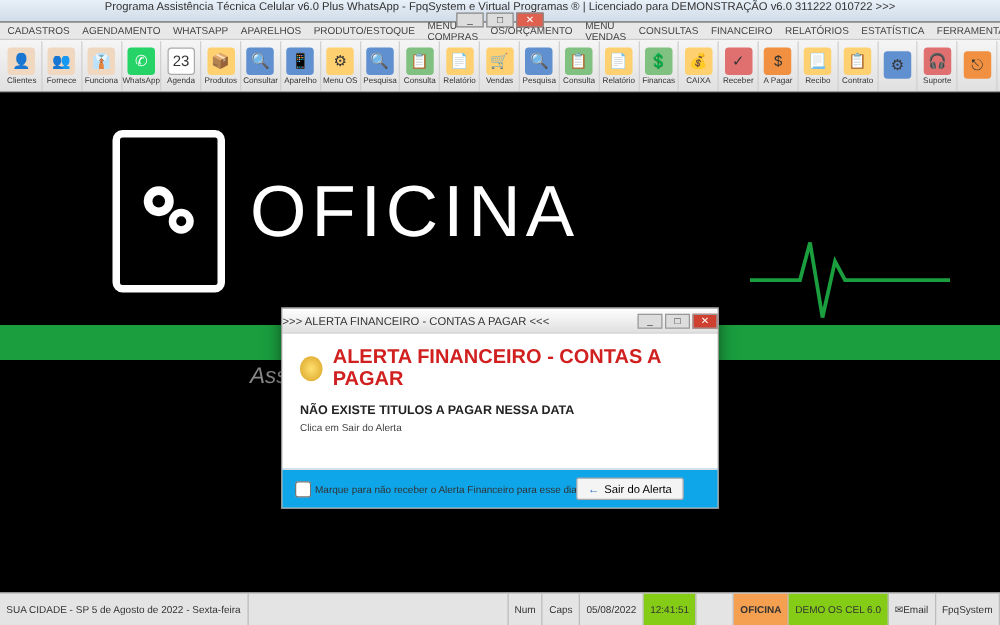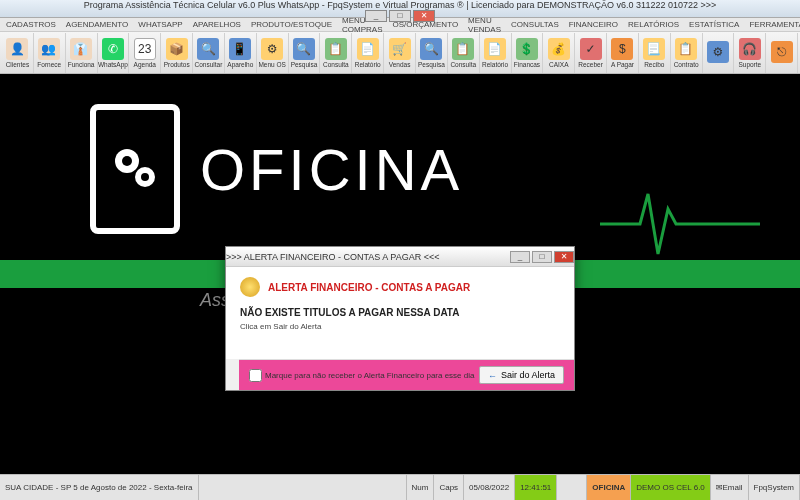--- a/index.html
+++ b/index.html
@@ -36,24 +36,24 @@
 .heartbeat svg { stroke: #1a9e3e; stroke-width: 3; fill: none; }
 
 .dialog { position: absolute; top: 172px; left: 225px; width: 350px; background: #f0f0f0; border: 1px solid #888; box-shadow: 0 3px 12px rgba(0,0,0,0.5); }
 .dialog-title { height: 20px; background: linear-gradient(#fefefe,#e0e0e0); display: flex; align-items: center; justify-content: space-between; padding: 0 0; font-size: 9px; color: #333; border-bottom: 1px solid #ccc; }
 .dialog-title .dcontrols { display: flex; gap: 2px; }
 .dialog-title .dcontrols span { width: 20px; height: 12px; border: 1px solid #999; background: #ddd; font-size: 8px; text-align: center; line-height: 10px; }
 .dialog-title .dcontrols .dclose { background: #d04030; color: #fff; }
 .dialog-body { padding: 10px 14px; background: #fff; }
 .dialog-head { display: flex; align-items: center; gap: 8px; margin-bottom: 10px; }
 .dialog-head .coin { width: 20px; height: 20px; border-radius: 50%; background: radial-gradient(#ffe070,#d8a020); }
-.dialog-head .htxt { color: #d02020; font-weight: bold; font-size: 10px; }
+.dialog-head .htxt { color: #d02020; font-weight: bold; font-size: 16px; }
 .dialog-msg { font-size: 10px; font-weight: bold; color: #222; margin-bottom: 4px; }
 .dialog-sub { font-size: 8px; color: #444; margin-bottom: 18px; }
-.dialog-foot { display: flex; align-items: center; justify-content: space-between; padding: 6px 10px; background: #ec4899; border-top: 1px solid #ddd; margin-left: 13px; }
+.dialog-foot { display: flex; align-items: center; justify-content: flex-start; padding: 6px 10px; background: #0ea5e9; border-top: 1px solid #ddd; }
 .dialog-foot label { font-size: 8px; color: #333; display: flex; align-items: center; gap: 3px; }
 .dialog-foot button { font-size: 9px; padding: 3px 8px; display: flex; align-items: center; gap: 4px; background: #f4f4f4; border: 1px solid #aaa; border-radius: 2px; }
 .dialog-foot button::before { content: "←"; color: #3070c0; font-weight: bold; }
 
 .statusbar { position: absolute; bottom: 0; left: 0; right: 0; height: 26px; background: #e4e4e4; display: flex; align-items: center; font-size: 8px; color: #333; border-top: 1px solid #bbb; }
 .statusbar > div { padding: 0 5px; border-right: 1px solid #bbb; height: 100%; display: flex; align-items: center; }
 .statusbar .sp { flex: 1; }
 .statusbar .green { background: #84cc16; }
 .statusbar .orange { background: #f5a050; font-weight: bold; }
 .statusbar .mail::before { content: "✉ "; }

